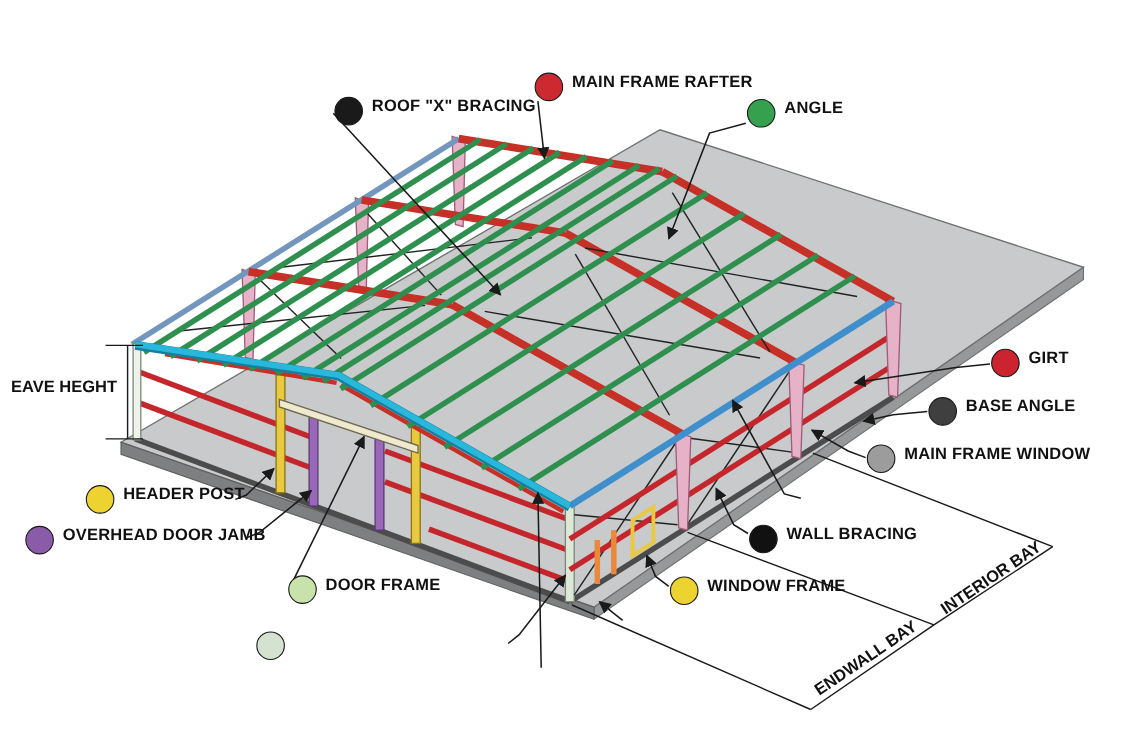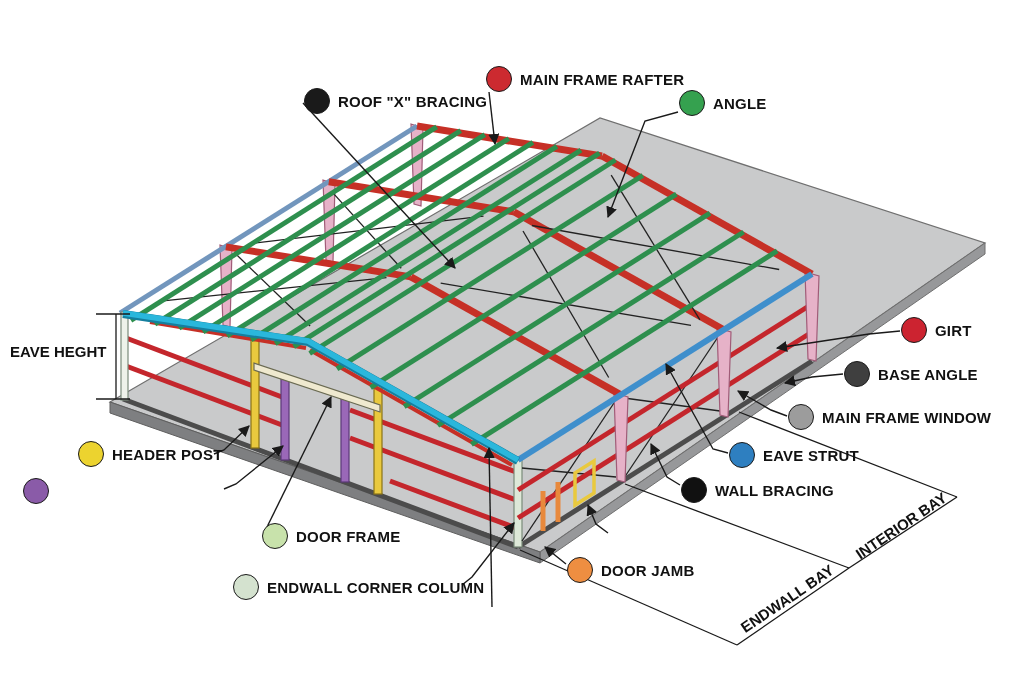--- a/index.html
+++ b/index.html
@@ -1,19 +1,19 @@
 <!DOCTYPE html>
 <html style="--purlin_green: #2e8f4e; --rafter_red: #c63026; --girt_red: #c4262c; --eave_strut_blue: #3f8fcc; --rake_cyan: #2ab7dc; --far_eave_steel: #7296bd; --column_pink: #e6b2c8; --column_pink_edge: #a05c78; --endwall_post_yellow: #e9c93e; --oh_jamb_purple: #9a68b8; --door_jamb_orange: #e8893c; --header_cream: #efe9cf; --corner_pale: #dde8d8; --slab_gray: #c9cacb; --slab_side_gray: #97989a; --base_dark: #4c4c4c; --brace_dark: #222222; --leader_black: #1a1a1a;"><head>
 <meta charset="utf-8">
 <style>
   html,body{margin:0;padding:0;background:#fff;}
   #stage{position:relative;width:1024px;height:683px;background:#fff;overflow:hidden;
          font-family:"Liberation Sans",sans-serif;}
   #drawing{position:absolute;left:0;top:0;}
-  .callout{position:absolute;display:flex;align-items:center;gap:8px;white-space:nowrap;}
+  .callout{position:absolute;display:flex;gap:8px;white-space:nowrap;}
   .dot{width:26px;height:26px;border-radius:50%;border:1.6px solid #1a1a1a;box-sizing:border-box;flex:0 0 auto;}
   .lbl{font-size:15px;font-weight:bold;color:#111;letter-spacing:.2px;}
   .plain-label{position:absolute;font-size:15px;font-weight:bold;color:#111;white-space:nowrap;}
   .rot{transform:rotate(-34deg);transform-origin:center center;}
 </style>
 </head>
 <body>
 
 <div id="stage">
 
@@ -174,42 +174,38 @@
     <span class="lbl">GIRT</span>
   </div>
   <div class="callout" style="left:844px;top:361px">
     <span class="dot" style="background-color: rgb(63, 63, 63);"></span>
     <span class="lbl">BASE ANGLE</span>
   </div>
   <div class="callout" style="left:788px;top:404px">
     <span class="dot" style="background-color: rgb(156, 156, 156);"></span>
     <span class="lbl">MAIN FRAME WINDOW</span>
   </div>
-  <div class="callout" style="left:729px;top:442px">
-    <span class="dot" style="background-color: rgb(46, 127, 192);"></span>
-    <span class="lbl">EAVE STRUT</span>
-  </div>
   <div class="callout" style="left:681px;top:477px">
     <span class="dot" style="background-color: rgb(17, 17, 17);"></span>
     <span class="lbl">WALL BRACING</span>
   </div>
-  <div class="callout" style="left:567px;top:557px">
-    <span class="dot" style="background-color: rgb(238, 142, 65);"></span>
-    <span class="lbl">DOOR JAMB</span>
+  <div class="callout" style="left:609px;top:524px">
+    <span class="dot" style="background-color: rgb(236, 211, 47);"></span>
+    <span class="lbl">WINDOW FRAME</span>
   </div>
   <div class="callout" style="left:233px;top:574px">
     <span class="dot" style="background-color: rgb(212, 226, 207);"></span>
-    <span class="lbl">ENDWALL CORNER COLUMN</span>
   </div>
   <div class="callout" style="left:262px;top:523px">
     <span class="dot" style="background-color: rgb(200, 226, 171);"></span>
     <span class="lbl">DOOR FRAME</span>
   </div>
   <div class="callout" style="left:23px;top:478px">
     <span class="dot" style="background-color: rgb(138, 91, 168);"></span>
+    <span class="lbl">OVERHEAD DOOR JAMB</span>
   </div>
   <div class="callout" style="left:78px;top:441px">
     <span class="dot" style="background-color: rgb(236, 211, 47);"></span>
     <span class="lbl">HEADER POST</span>
   </div>
 
   <div class="plain-label" style="left:10px;top:343px">EAVE HEGHT</div>
   <div class="plain-label rot" style="left:733px;top:590px">ENDWALL BAY</div>
   <div class="plain-label rot" style="left:848px;top:517px">INTERIOR BAY</div>
 

